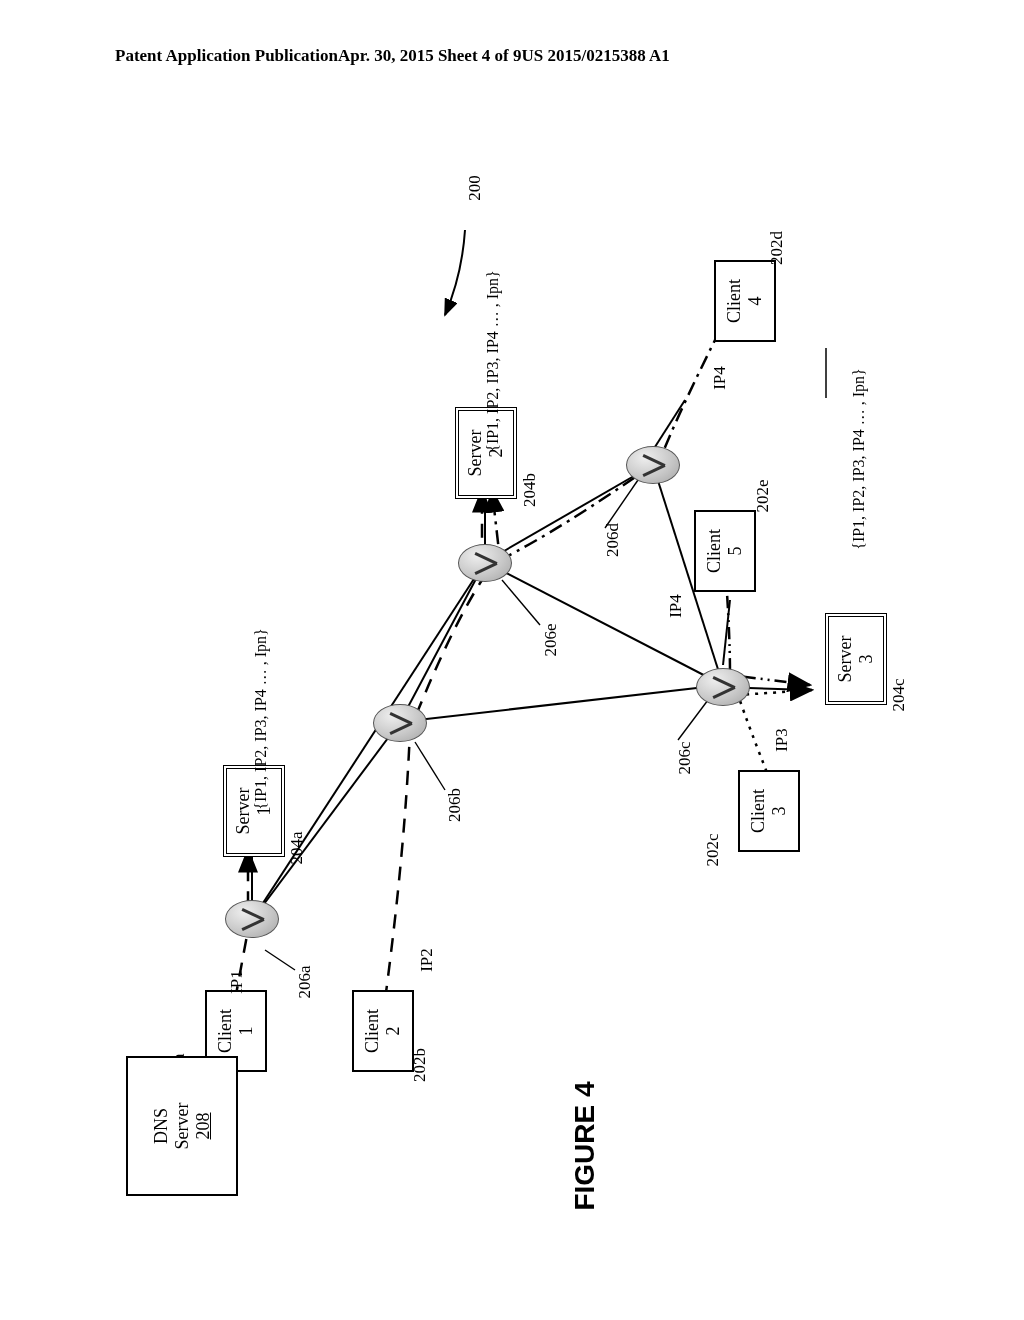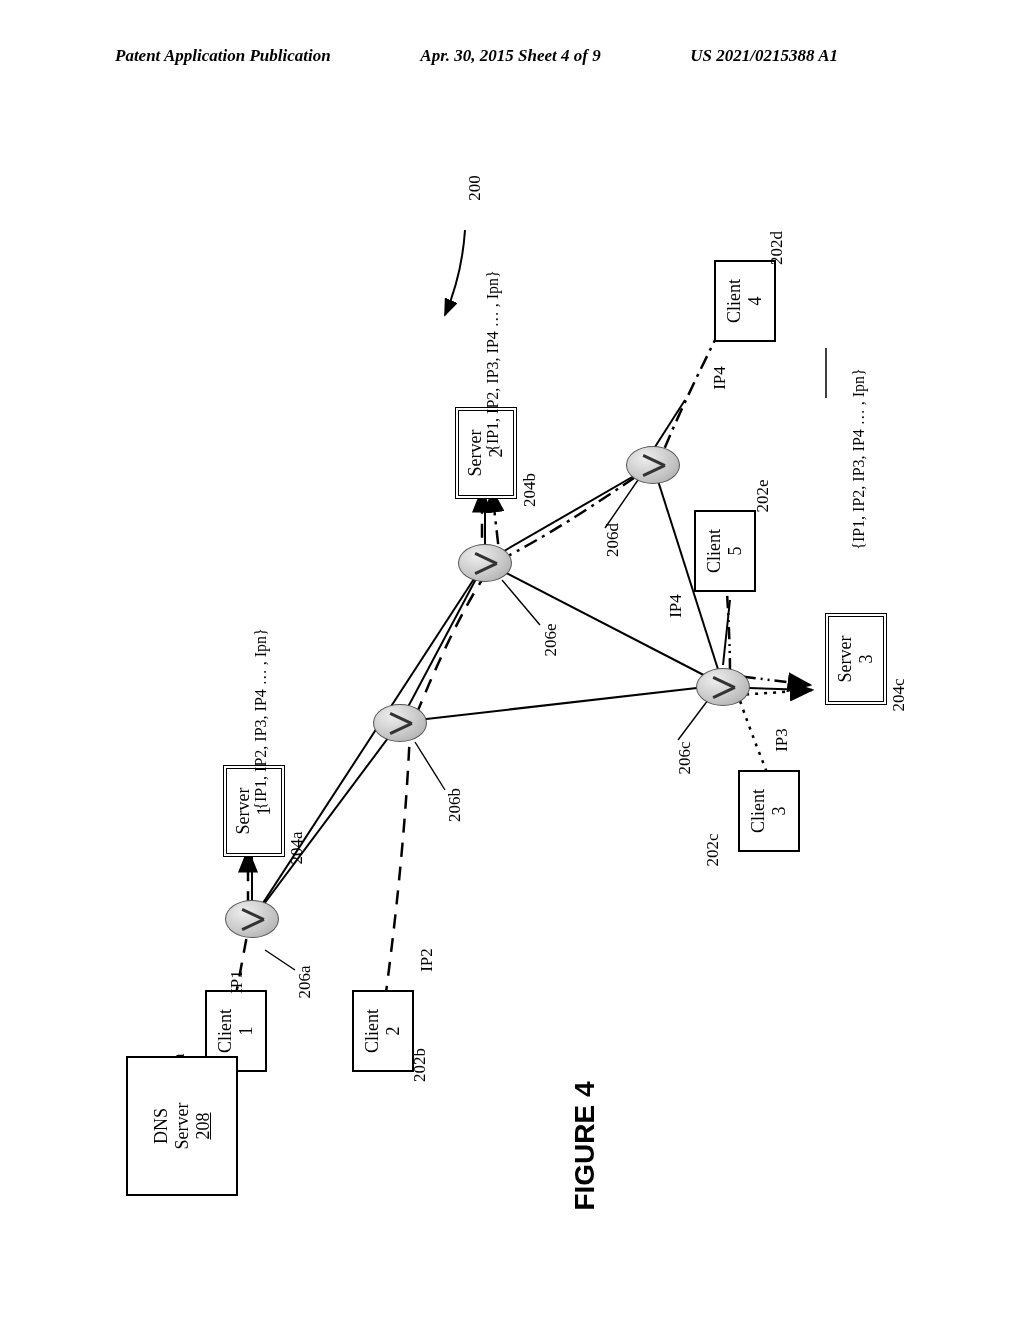--- a/index.html
+++ b/index.html
@@ -10,25 +10,23 @@
     font-family: "Times New Roman", serif;
     position: relative;
     color: #000;
   }
   .header {
     position: absolute;
     top: 46px;
     left: 0;
     width: 948px;
     display: flex;
-    justify-content: space-between;
     padding: 0 110px 0 115px;
     font-weight: bold;
     font-size: 17px;
-    font-style: italic;
   }
   .diagram-area {
     position: absolute;
     top: 130px;
     left: 90px;
     width: 840px;
     height: 1110px;
   }
   .rotated {
     transform: rotate(-90deg);
@@ -96,21 +94,21 @@
     height: 1110px;
     pointer-events: none;
   }
 </style>
 </head>
 <body>
 
 <div class="header">
   <span>Patent Application Publication</span>
   <span>Apr. 30, 2015  Sheet 4 of 9</span>
-  <span>US 2021/0215388 A1</span>
+  <span>US 2015/0215388 A1</span>
 </div>
 
 <div class="diagram-area">
 
   <div class="lbl rotated" style="left:372px; top:48px;">200</div>
   <svg class="net">
     <defs>
       <marker id="ah" markerWidth="10" markerHeight="8" refX="9" refY="4" orient="auto">
         <path d="M0,0 L10,4 L0,8 Z" fill="#000"></path>
       </marker>

